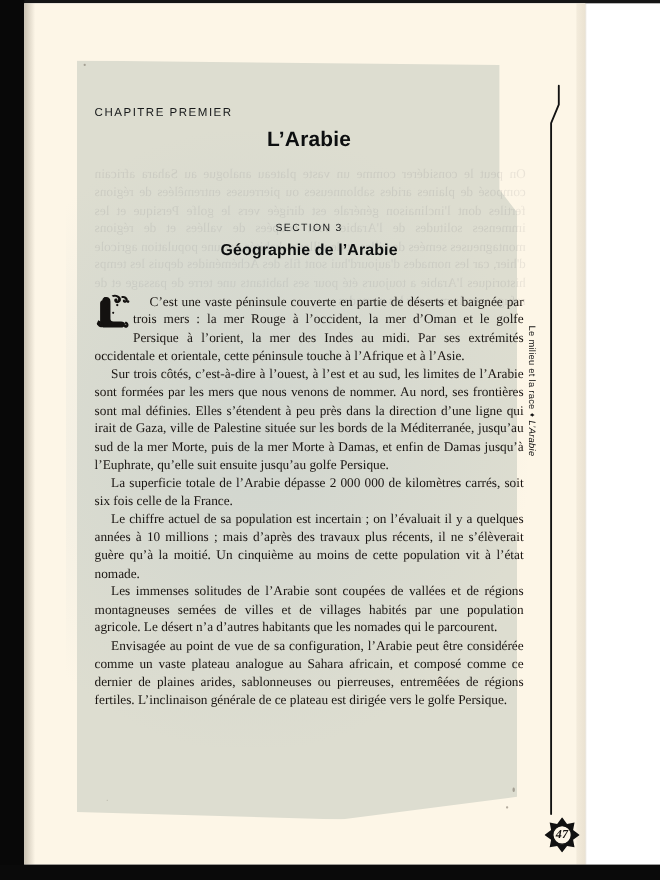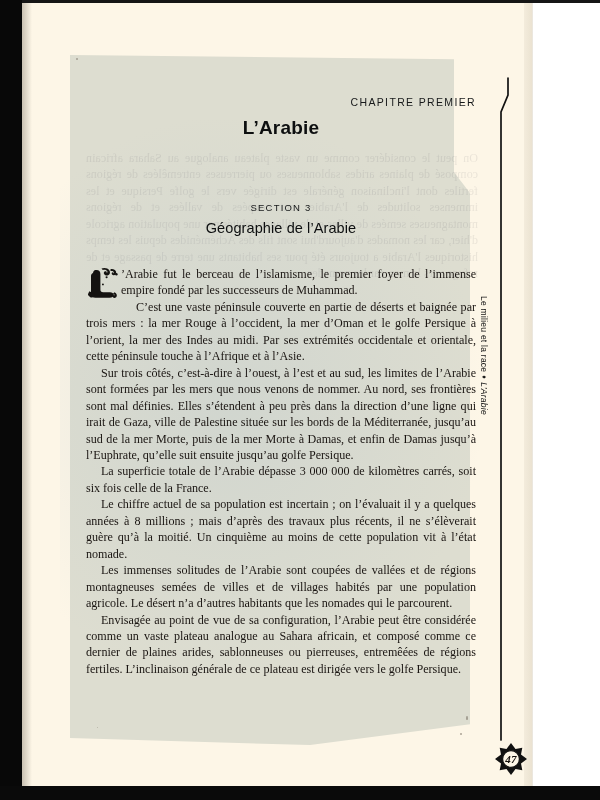--- a/index.html
+++ b/index.html
@@ -143,21 +143,21 @@
     position: absolute;
     left: 86px;
     top: 96px;
     width: 390px;
   }
 
   .chapter-label {
     font-family: "Liberation Sans", sans-serif;
     font-size: 10.5px;
     letter-spacing: 1.35px;
-    text-align: right;
+    text-align: left;
     color: #17191a;
     margin: 0;
   }
   .chapter-title {
     font-family: "Liberation Sans", sans-serif;
     font-size: 19px;
     font-weight: 700;
     letter-spacing: 0.2px;
     text-align: center;
     color: #0d0f10;
@@ -167,21 +167,21 @@
     font-family: "Liberation Sans", sans-serif;
     font-size: 9.5px;
     letter-spacing: 1.2px;
     text-align: center;
     color: #17191a;
     margin: 63px 0 0 0;
   }
   .section-title {
     font-family: "Liberation Sans", sans-serif;
     font-size: 14.5px;
-    font-weight: 400;
+    font-weight: 700;
     letter-spacing: 0.1px;
     text-align: center;
     color: #0d0f10;
     margin: 7px 0 0 0;
   }
 
   .body-block {
     margin-top: 30px;
     color: #1a1614;
   }
@@ -299,27 +299,27 @@
               <path d="M3.4 24.2 C1.9 26.1 2.1 28.6 3.9 29.9 C5.3 30.95 7.1 30.7 7.9 29.4 C8.55 28.35 8.2 27.15 7.2 26.75 C6.4 26.45 5.6 26.8 5.4 27.5 C5.25 28 5.5 28.45 5.95 28.55 C5.4 28.3 5.15 27.7 5.45 27.15 C5.95 26.2 7.35 26.05 8.3 26.85 Z"></path>
               <path d="M28.4 25.2 C30.3 25.9 31.3 27.7 30.7 29.3 C30.2 30.7 28.8 31.3 27.6 30.8 C26.65 30.4 26.3 29.4 26.75 28.6 C27.1 27.95 27.85 27.75 28.4 28.1 C28.8 28.35 28.9 28.8 28.7 29.15 C29.05 28.6 28.85 27.95 28.25 27.6 C27.4 27.1 26.2 27.5 25.6 28.5 Z"></path>
               <path d="M12 9.5 C13.5 10.4 14.2 12 13.6 13.3 C13.1 14.4 11.9 14.8 10.9 14.3 C10.1 13.9 9.85 13 10.25 12.3 C10.55 11.75 11.2 11.6 11.65 11.9 C11.35 11.55 10.75 11.6 10.45 12.05 C10 12.7 10.3 13.6 11.1 14 Z"></path>
               <circle cx="9.6" cy="4.5" r="1.5"></circle>
               <circle cx="30.4" cy="7.2" r="1.2"></circle>
               <circle cx="3.2" cy="27.4" r="1.2"></circle>
               <circle cx="20.6" cy="10.3" r="1.05"></circle>
               <circle cx="16.9" cy="17.4" r="0.95"></circle>
             </g>
           </svg>
-        </span><span>’Arabie fut le berceau de l’islamisme, le premier foyer de l’immense empire fondé par les successeurs de Muhammad.</span>
+        </span>
       </p>
 
       <p>C’est une vaste péninsule couverte en partie de déserts et baignée par trois mers : la mer Rouge à l’occident, la mer d’Oman et le golfe Persique à l’orient, la mer des Indes au midi. Par ses extrémités occidentale et orientale, cette péninsule touche à l’Afrique et à l’Asie.</p>
       <p>Sur trois côtés, c’est-à-dire à l’ouest, à l’est et au sud, les limites de l’Arabie sont formées par les mers que nous venons de nommer. Au nord, ses frontières sont mal définies. Elles s’étendent à peu près dans la direction d’une ligne qui irait de Gaza, ville de Palestine située sur les bords de la Méditerranée, jusqu’au sud de la mer Morte, puis de la mer Morte à Damas, et enfin de Damas jusqu’à l’Euphrate, qu’elle suit ensuite jusqu’au golfe Persique.</p>
-      <p>La superficie totale de l’Arabie dépasse 3 000 000 de kilomètres carrés, soit six fois celle de la France.</p>
-      <p>Le chiffre actuel de sa population est incertain ; on l’évaluait il y a quelques années à 8 millions ; mais d’après des travaux plus récents, il ne s’élèverait guère qu’à la moitié. Un cinquième au moins de cette population vit à l’état nomade.</p>
+      <p>La superficie totale de l’Arabie dépasse 2 000 000 de kilomètres carrés, soit six fois celle de la France.</p>
+      <p>Le chiffre actuel de sa population est incertain ; on l’évaluait il y a quelques années à 10 millions ; mais d’après des travaux plus récents, il ne s’élèverait guère qu’à la moitié. Un cinquième au moins de cette population vit à l’état nomade.</p>
       <p>Les immenses solitudes de l’Arabie sont coupées de vallées et de régions montagneuses semées de villes et de villages habités par une population agricole. Le désert n’a d’autres habitants que les nomades qui le parcourent.</p>
       <p>Envisagée au point de vue de sa configuration, l’Arabie peut être considérée comme un vaste plateau analogue au Sahara africain, et composé comme ce dernier de plaines arides, sablonneuses ou pierreuses, entremêées de régions fertiles. L’inclinaison générale de ce plateau est dirigée vers le golfe Persique.</p>
 
     </div>
   </div>
 
   <div class="speck" style="left:76px;  top:58px;  width:2.4px; height:2.4px;"></div>
   <div class="speck" style="left:466px; top:716px; width:2px;   height:4px; border-radius:40%;"></div>
   <div class="speck" style="left:460px; top:733px; width:1.6px; height:1.6px;"></div>
   <div class="speck" style="left:97px;  top:727px; width:1.4px; height:1.4px; opacity:0.35;"></div>

